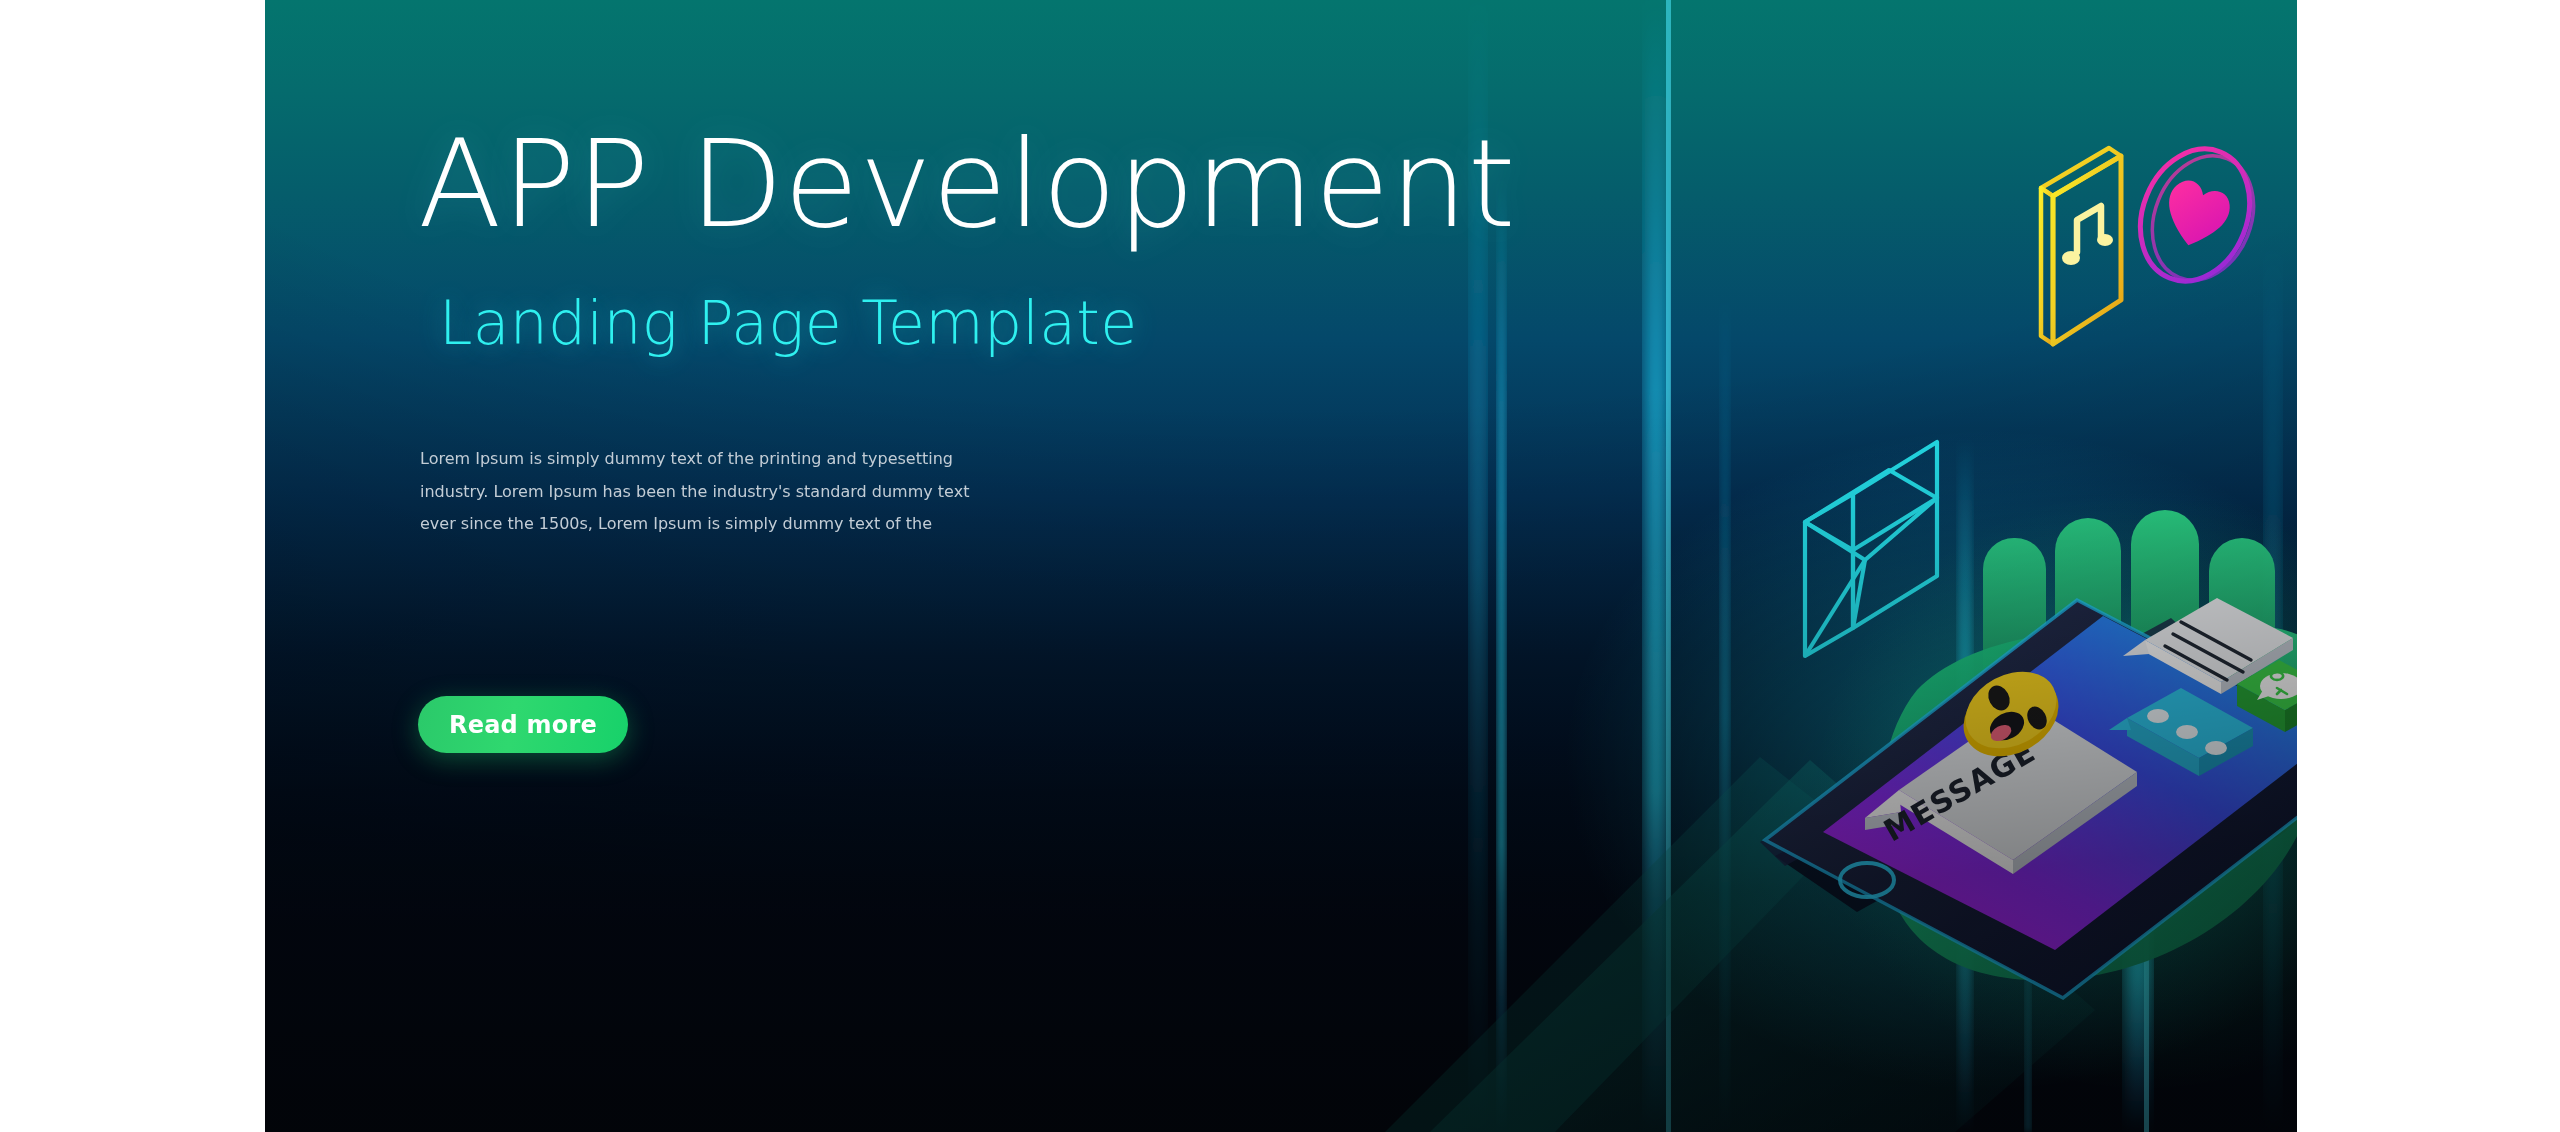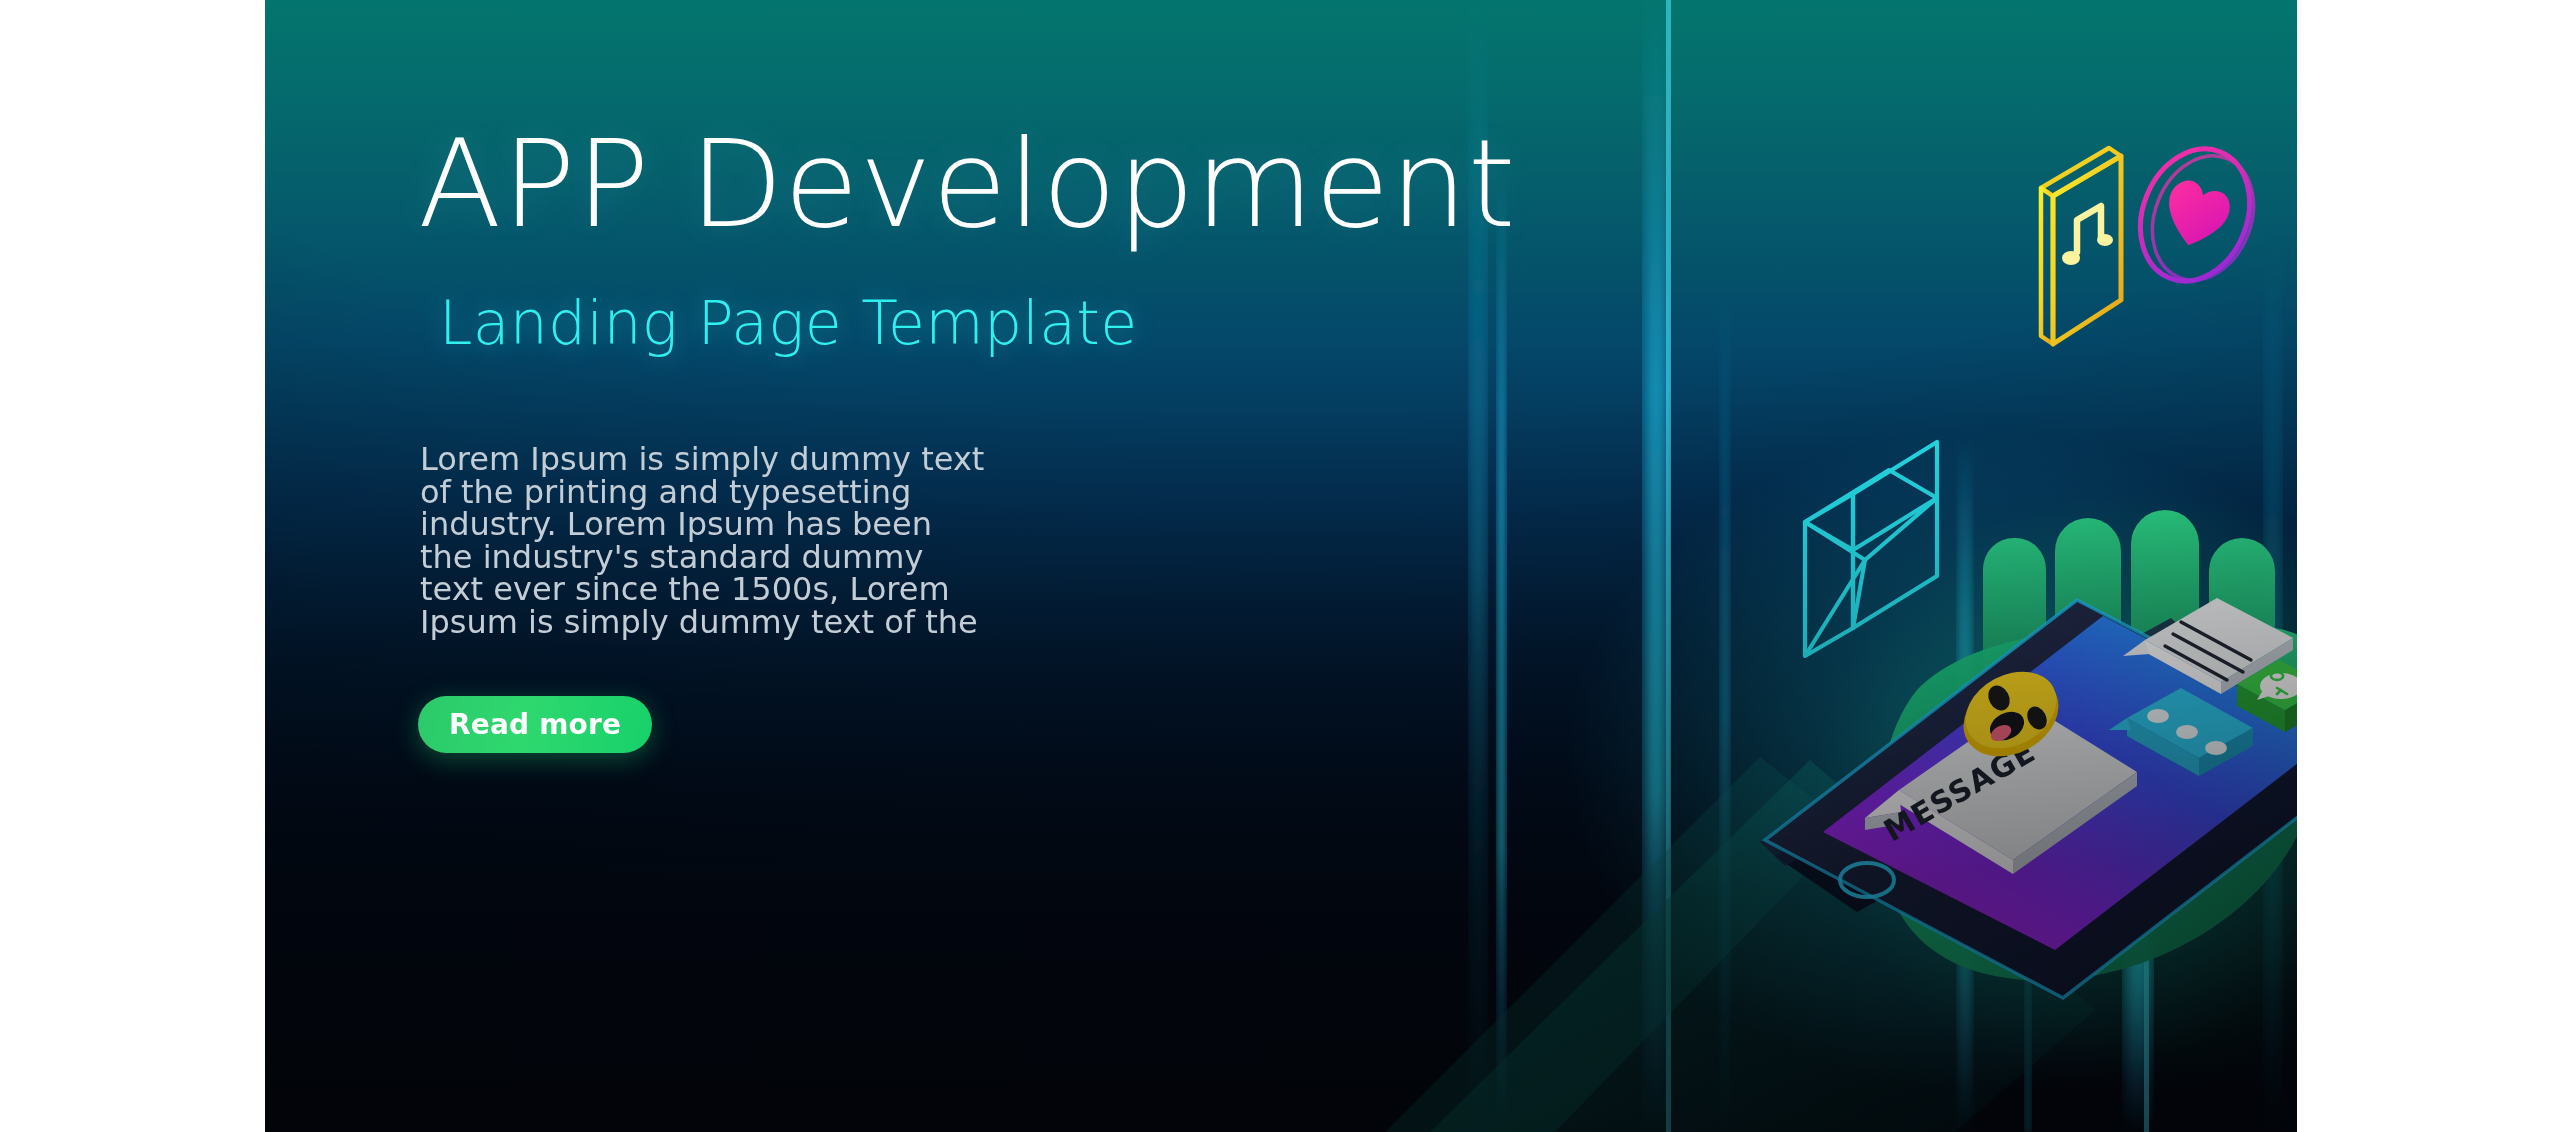--- a/index.html
+++ b/index.html
@@ -50,30 +50,30 @@
     position:absolute; left:2px; top:290px;
     font-size:60px; line-height:1.1;
     font-weight:300; letter-spacing:.3px;
     color:#2ff0ef; white-space:nowrap;
     text-shadow:0 0 26px rgba(47,240,239,.45);
     margin-left:19px;
   }
   .body-copy {
     position:absolute; left:2px; top:443px;
     width:565px;
-    font-size:32px; line-height:32.5px;
+    font-size:16px; line-height:32.5px;
     font-weight:400; color:#c3cdd6;
   }
   .cta {
     position:absolute; left:0; top:696px;
     display:inline-flex; align-items:center; justify-content:center;
     height:57px; padding:0 31px;
     border:none; border-radius:29px;
     background:linear-gradient(100deg, #2bc96a 0%, #2fd86f 45%, #17d16a 100%);
-    color:#ffffff; font-size:28px; font-weight:700;
+    color:#ffffff; font-size:24px; font-weight:700;
     letter-spacing:.2px; cursor:pointer;
     font-family:"DejaVu Sans", sans-serif;
     box-shadow:0 6px 26px rgba(30,200,110,.35);
   }
 
   
   #art { position:absolute; left:0; top:0; width:2032px; height:1132px; }
   #art svg { position:absolute; left:0; top:0; width:2032px; height:1132px; }
 </style>
 </head>

